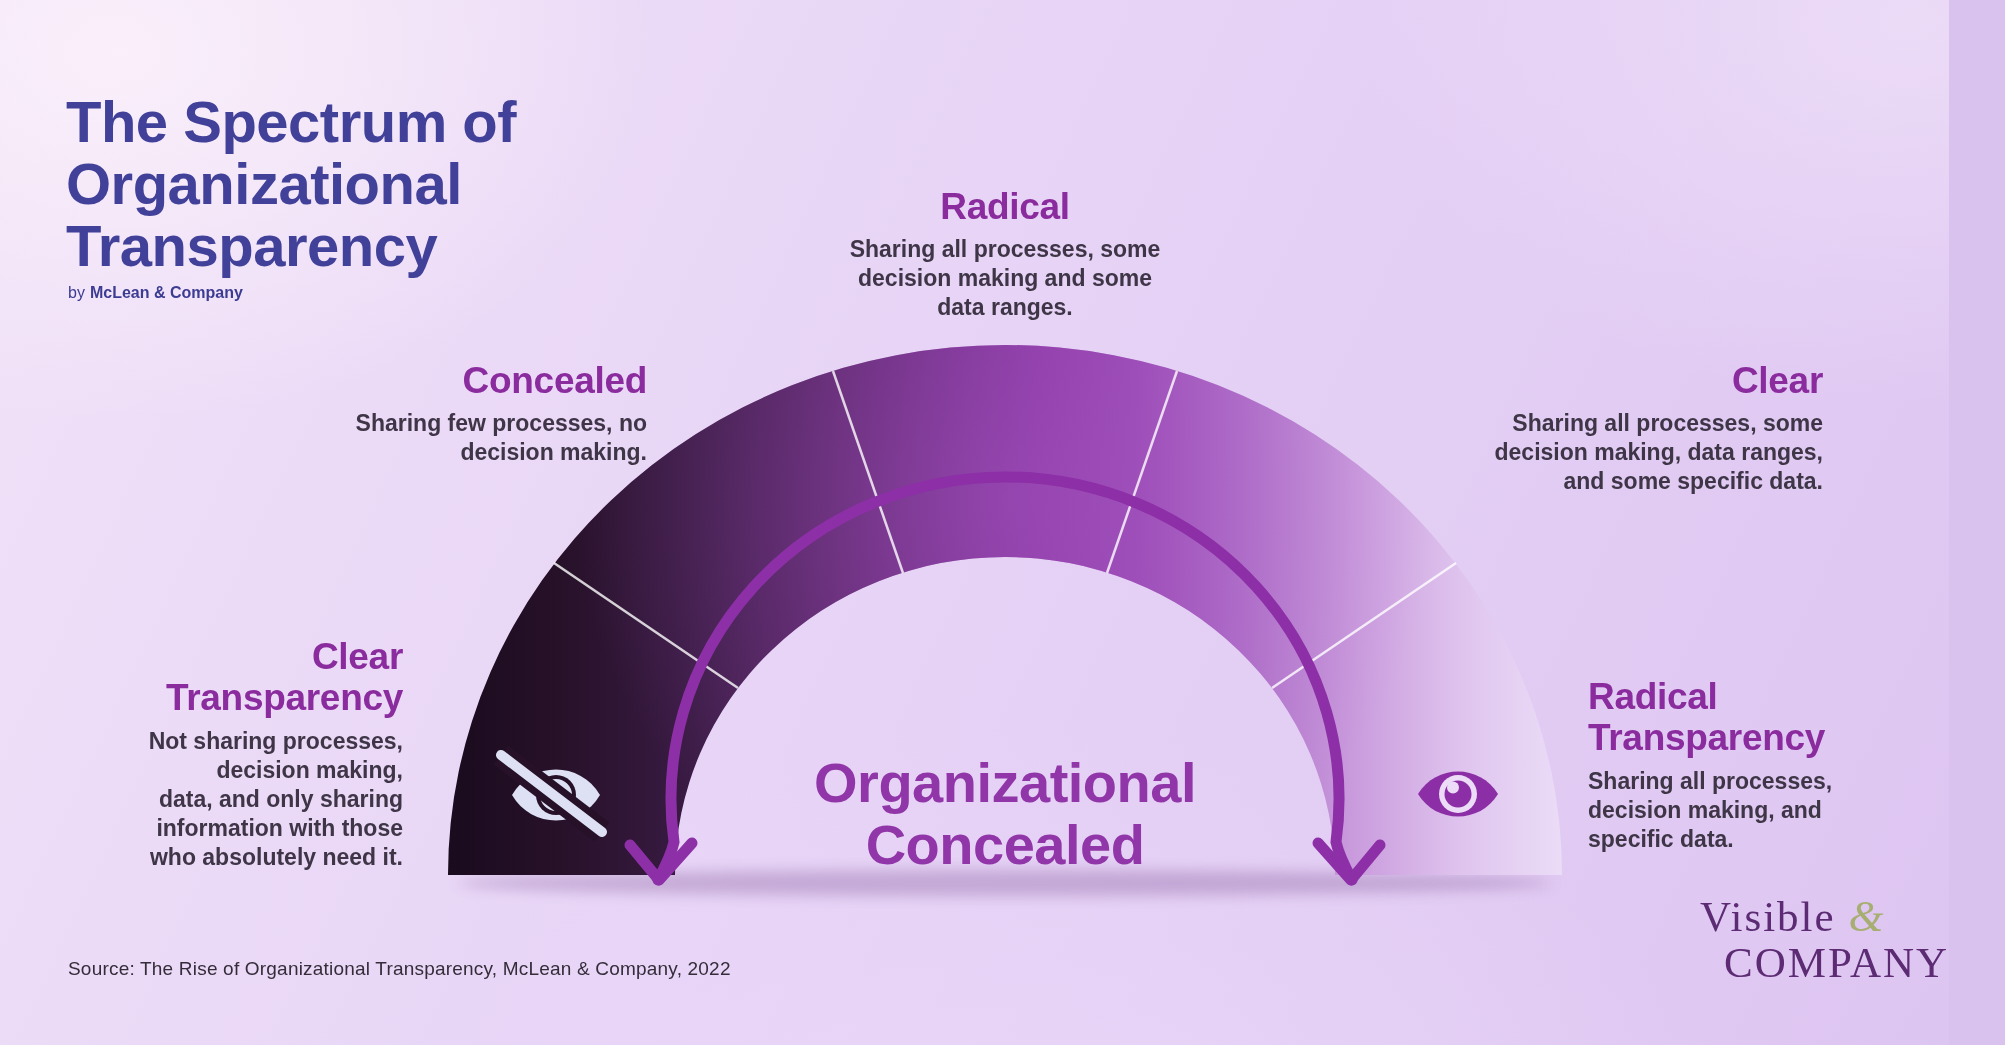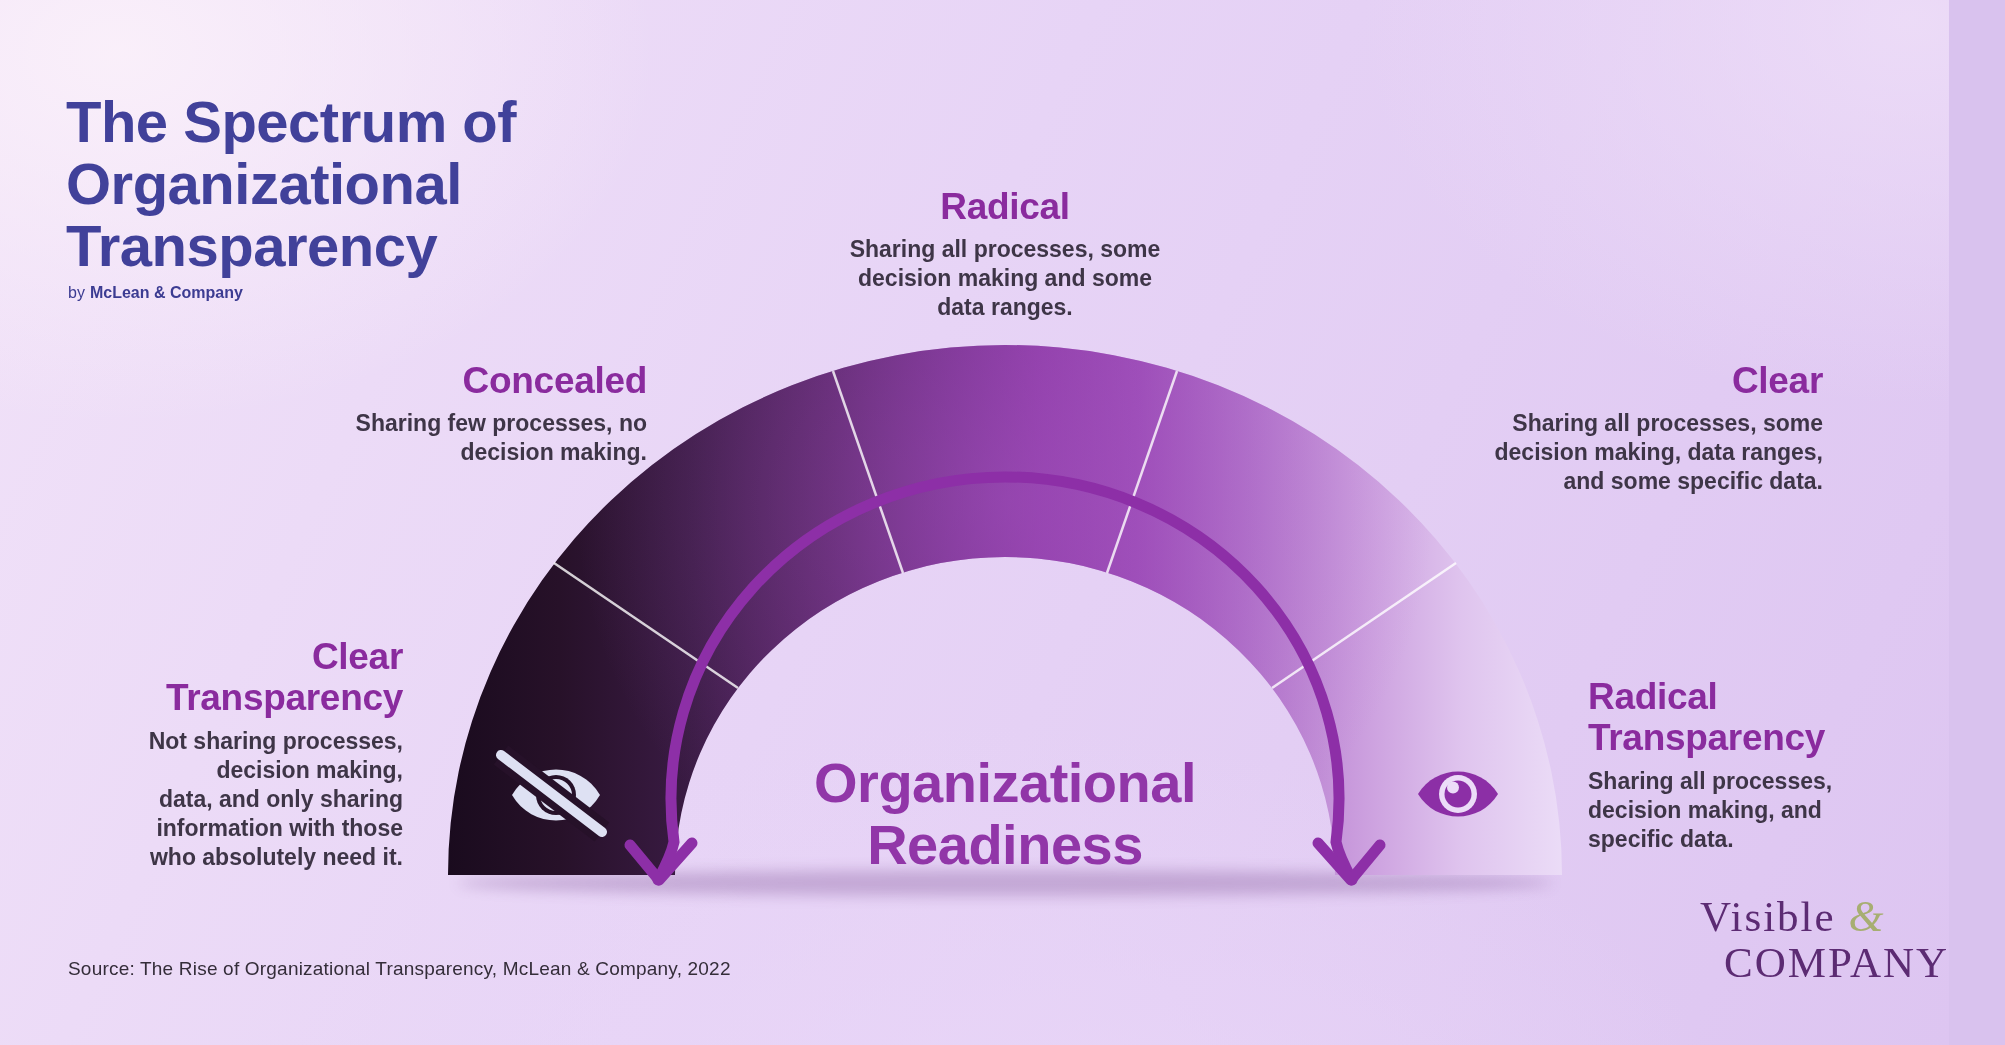--- a/index.html
+++ b/index.html
@@ -155,21 +155,21 @@
 
   <div class="abs stage stage-radical">
     <div class="stage-name">Radical
 Transparency</div>
     <div class="stage-desc">Sharing all processes,
 decision making, and
 specific data.</div>
   </div>
 
   <div class="abs center-label">Organizational
-Readiness</div>
+Concealed</div>
 
   <div class="abs source-note">Source: The Rise of Organizational Transparency, McLean &amp; Company, 2022</div>
 
   <div class="abs logo">
     <div class="logo-line1"><span>Visible</span> <span class="amp">&amp;</span></div>
     <div class="logo-line2">COMPANY</div>
   </div>
 
 </div>
 

